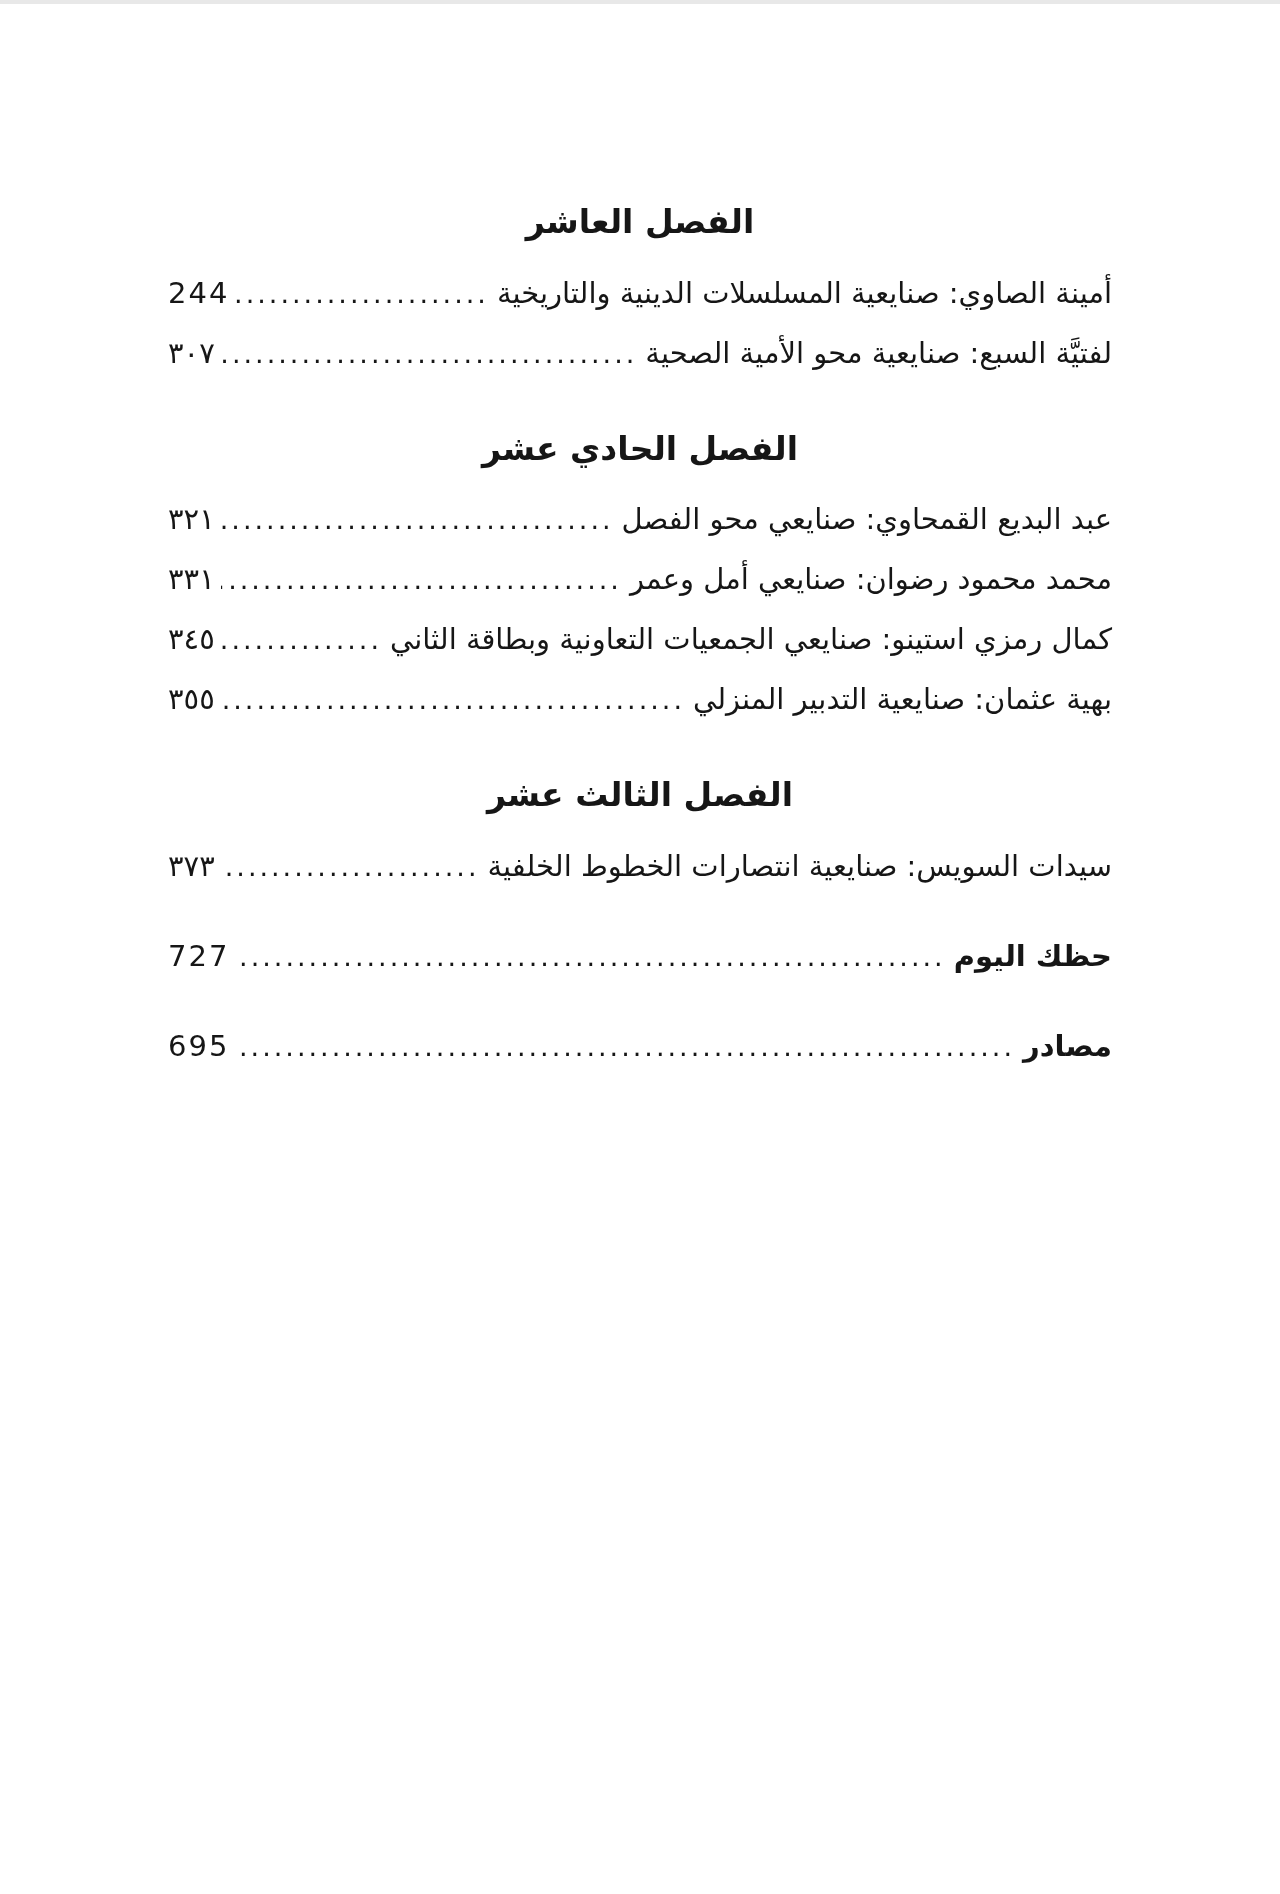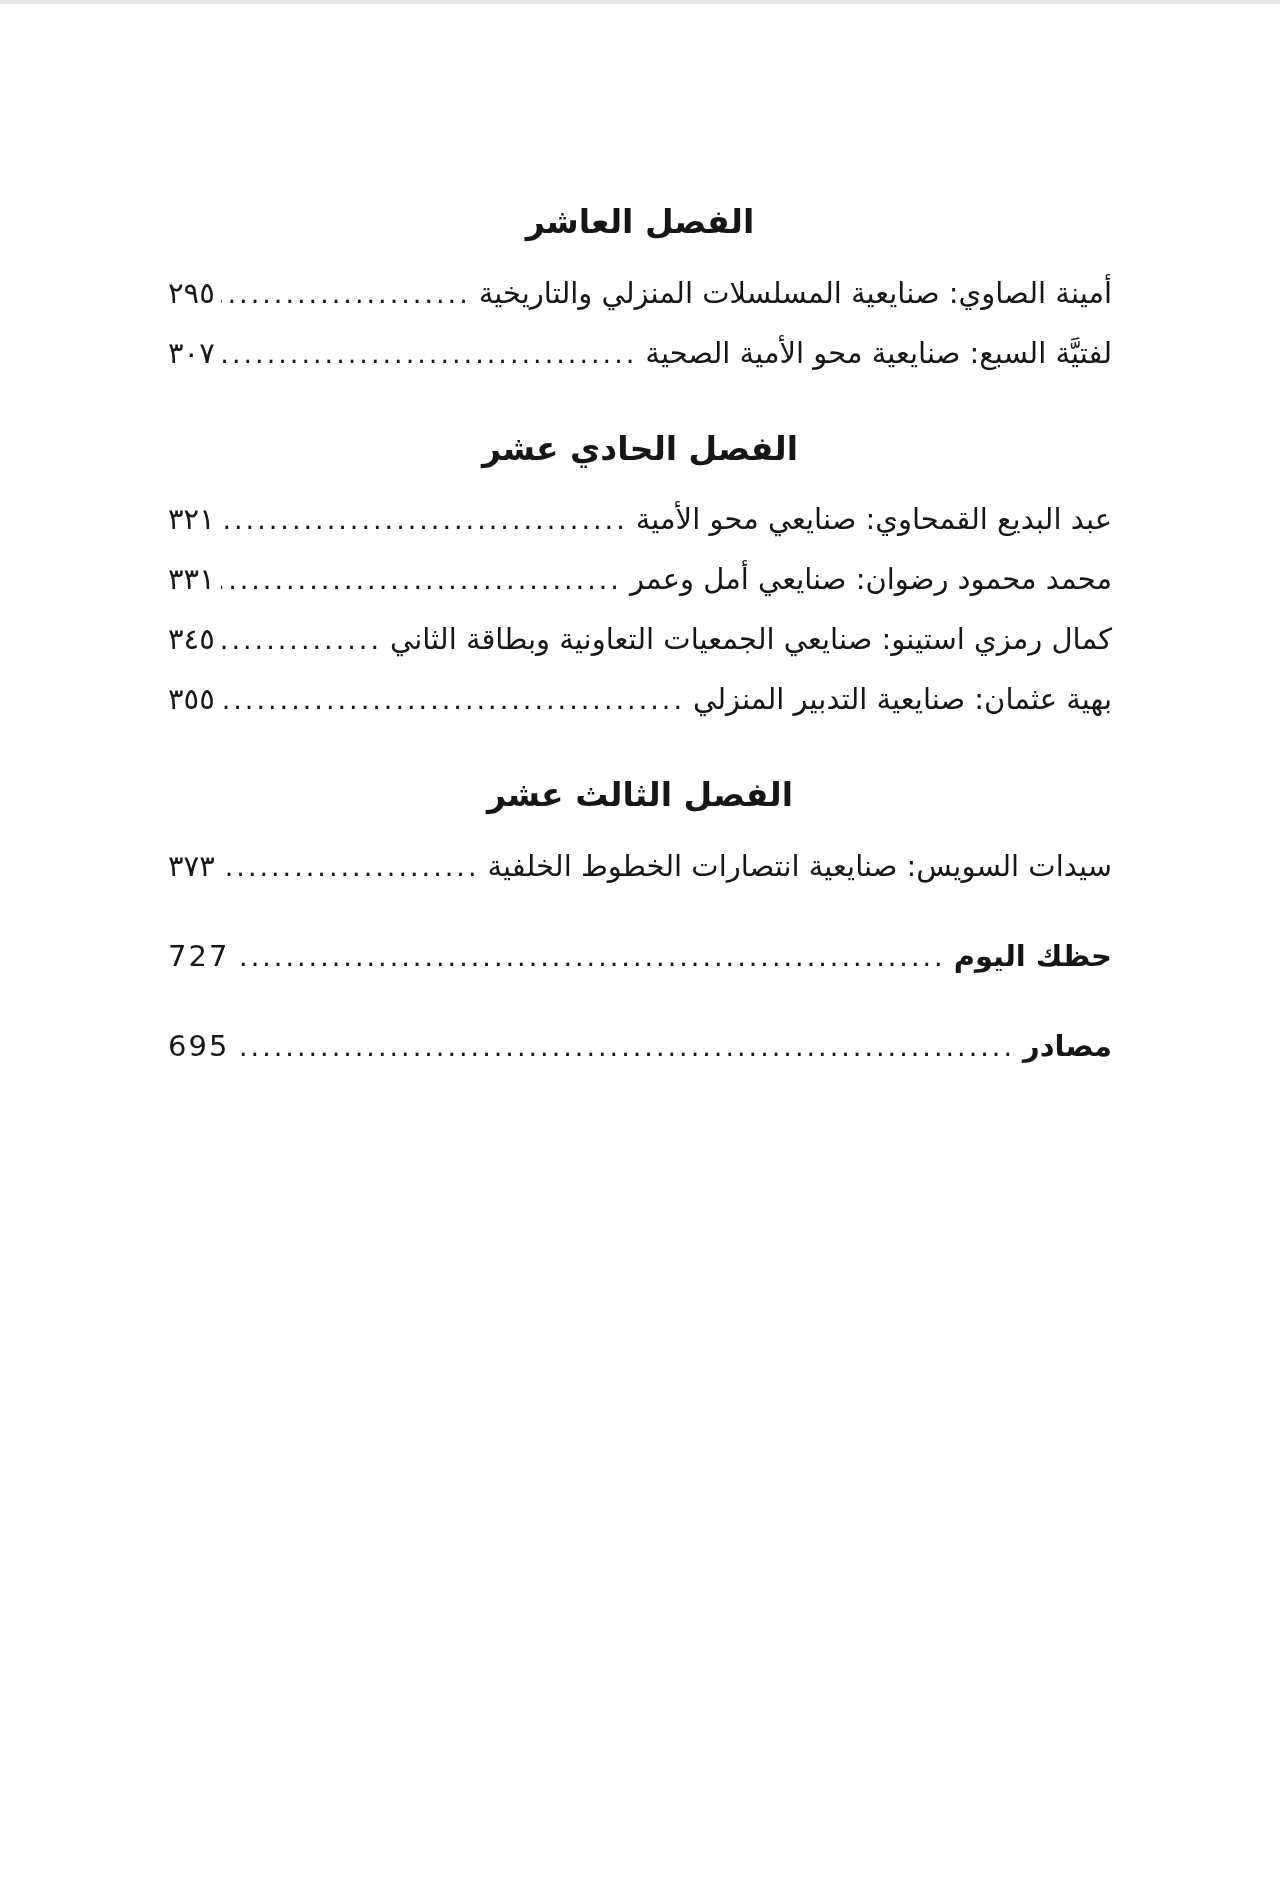--- a/index.html
+++ b/index.html
@@ -67,35 +67,35 @@
 </style>
 </head>
 <body>
 
 <div class="page">
   <div class="content">
 
     <section>
       <h2 class="chapter-heading">الفصل العاشر</h2>
       <div class="toc-row">
-        <span class="entry-title">أمينة الصاوي: صنايعية المسلسلات المنزلي والتاريخية</span>
+        <span class="entry-title">أمينة الصاوي: صنايعية المسلسلات الدينية والتاريخية</span>
         <span class="dot-leader"></span>
-        <span class="page-num">٢٩٥</span>
+        <span class="page-num">244</span>
       </div>
       <div class="toc-row">
         <span class="entry-title">لفتيَّة السبع: صنايعية محو الأمية الصحية</span>
         <span class="dot-leader"></span>
         <span class="page-num">٣٠٧</span>
       </div>
     </section>
 
     <section>
       <h2 class="chapter-heading">الفصل الحادي عشر</h2>
       <div class="toc-row">
-        <span class="entry-title">عبد البديع القمحاوي: صنايعي محو الأمية</span>
+        <span class="entry-title">عبد البديع القمحاوي: صنايعي محو الفصل</span>
         <span class="dot-leader"></span>
         <span class="page-num">٣٢١</span>
       </div>
       <div class="toc-row">
         <span class="entry-title">محمد محمود رضوان: صنايعي أمل وعمر</span>
         <span class="dot-leader"></span>
         <span class="page-num">٣٣١</span>
       </div>
     </section>
 

